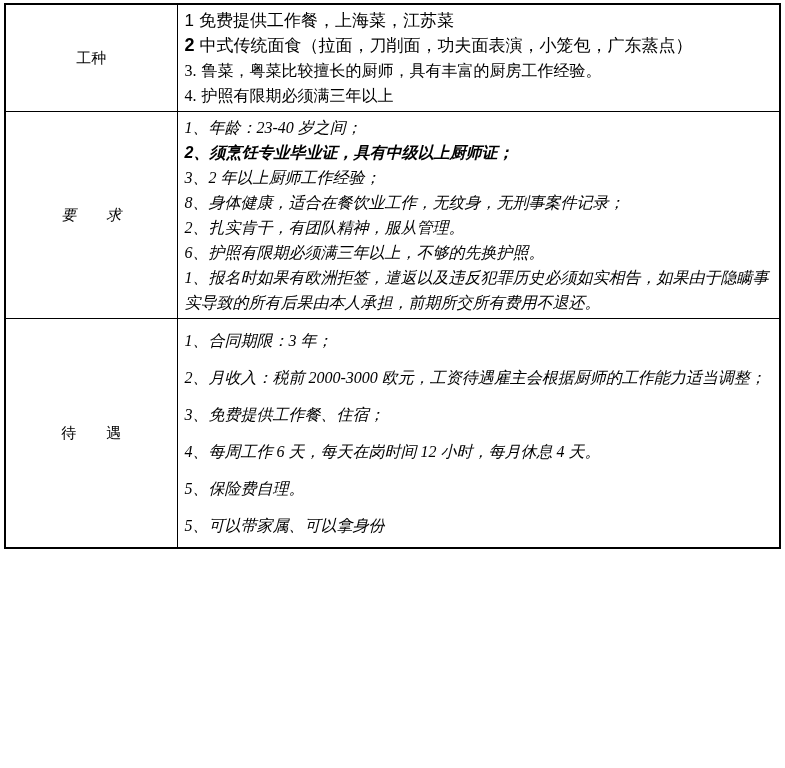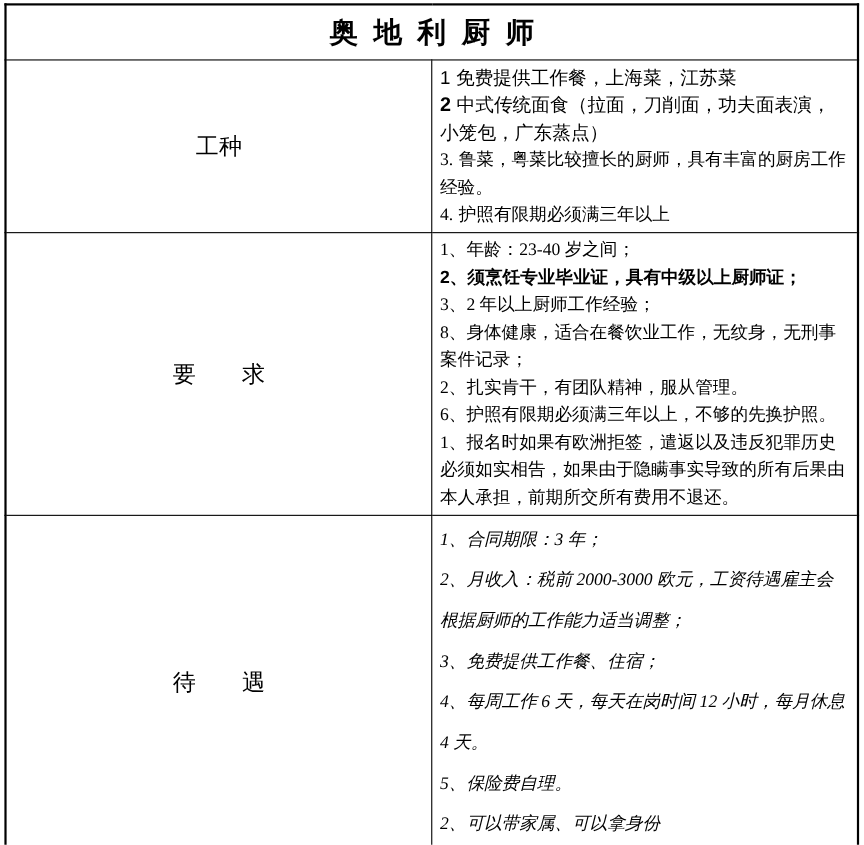--- a/index.html
+++ b/index.html
@@ -28,50 +28,47 @@
     font-weight: bold;
     font-size: 26px;
     letter-spacing: 14px;
     padding-left: 14px; 
     font-family: "Liberation Sans", sans-serif;
   }
   
   td.label-cell {
     width: 172px;
     text-align: center;
-    font-size: 21px;
+    font-size: 15px;
   }
   
   td.content-cell {
     padding: 3px 8px 3px 7px;
     font-size: 16px;
     line-height: 25px;
   }
   tr.row-job-type td    { height: 102px; }
-  tr.row-requirements td{ height: 200px; }
+  tr.row-requirements td{ height: 200px; font-style: italic; }
   tr.row-benefits td    { height: 226px; }
 
   .jt-line { line-height: 25px; }
   .jt-line.sans { font-family: "Liberation Sans", sans-serif; font-size: 17px; }
   .jt-prefix { margin-right: 5px; }
   .jt-prefix.bold { font-weight: bold; font-size: 18px; }
 
   .req-line { line-height: 25px; }
   .req-line.bold { font-weight: bold; font-family: "Liberation Sans", sans-serif; }
 
   .ben-line { line-height: 37px; font-style: italic; }
 </style>
 </head>
 <body>
 
 <table class="doc-table">
   <tbody>
-      <tr class="row-title">
-    <td class="title-cell" colspan="2">奥地利厨师</td>
-  </tr>
 
   <tr class="row-job-type">
     <td class="label-cell">工种</td>
     <td class="content-cell">
       <div class="jt-line sans">
         <span class="jt-prefix">1</span><span>免费提供工作餐，上海菜，江苏菜</span>
       </div>
       <div class="jt-line sans">
         <span class="jt-prefix bold">2</span><span>中式传统面食（拉面，刀削面，功夫面表演，小笼包，广东蒸点）</span>
       </div>
@@ -98,18 +95,18 @@
   </tr>
 
   <tr class="row-benefits">
     <td class="label-cell">待　　遇</td>
     <td class="content-cell">
       <div class="ben-line">1、合同期限：3 年；</div>
       <div class="ben-line">2、月收入：税前 2000-3000 欧元，工资待遇雇主会根据厨师的工作能力适当调整；</div>
       <div class="ben-line">3、免费提供工作餐、住宿；</div>
       <div class="ben-line">4、每周工作 6 天，每天在岗时间 12 小时，每月休息 4 天。</div>
       <div class="ben-line">5、保险费自理。</div>
-      <div class="ben-line">2、可以带家属、可以拿身份</div>
+      <div class="ben-line">5、可以带家属、可以拿身份</div>
     </td>
   </tr>
 
 </tbody>
   </table>
 
 </body></html>

